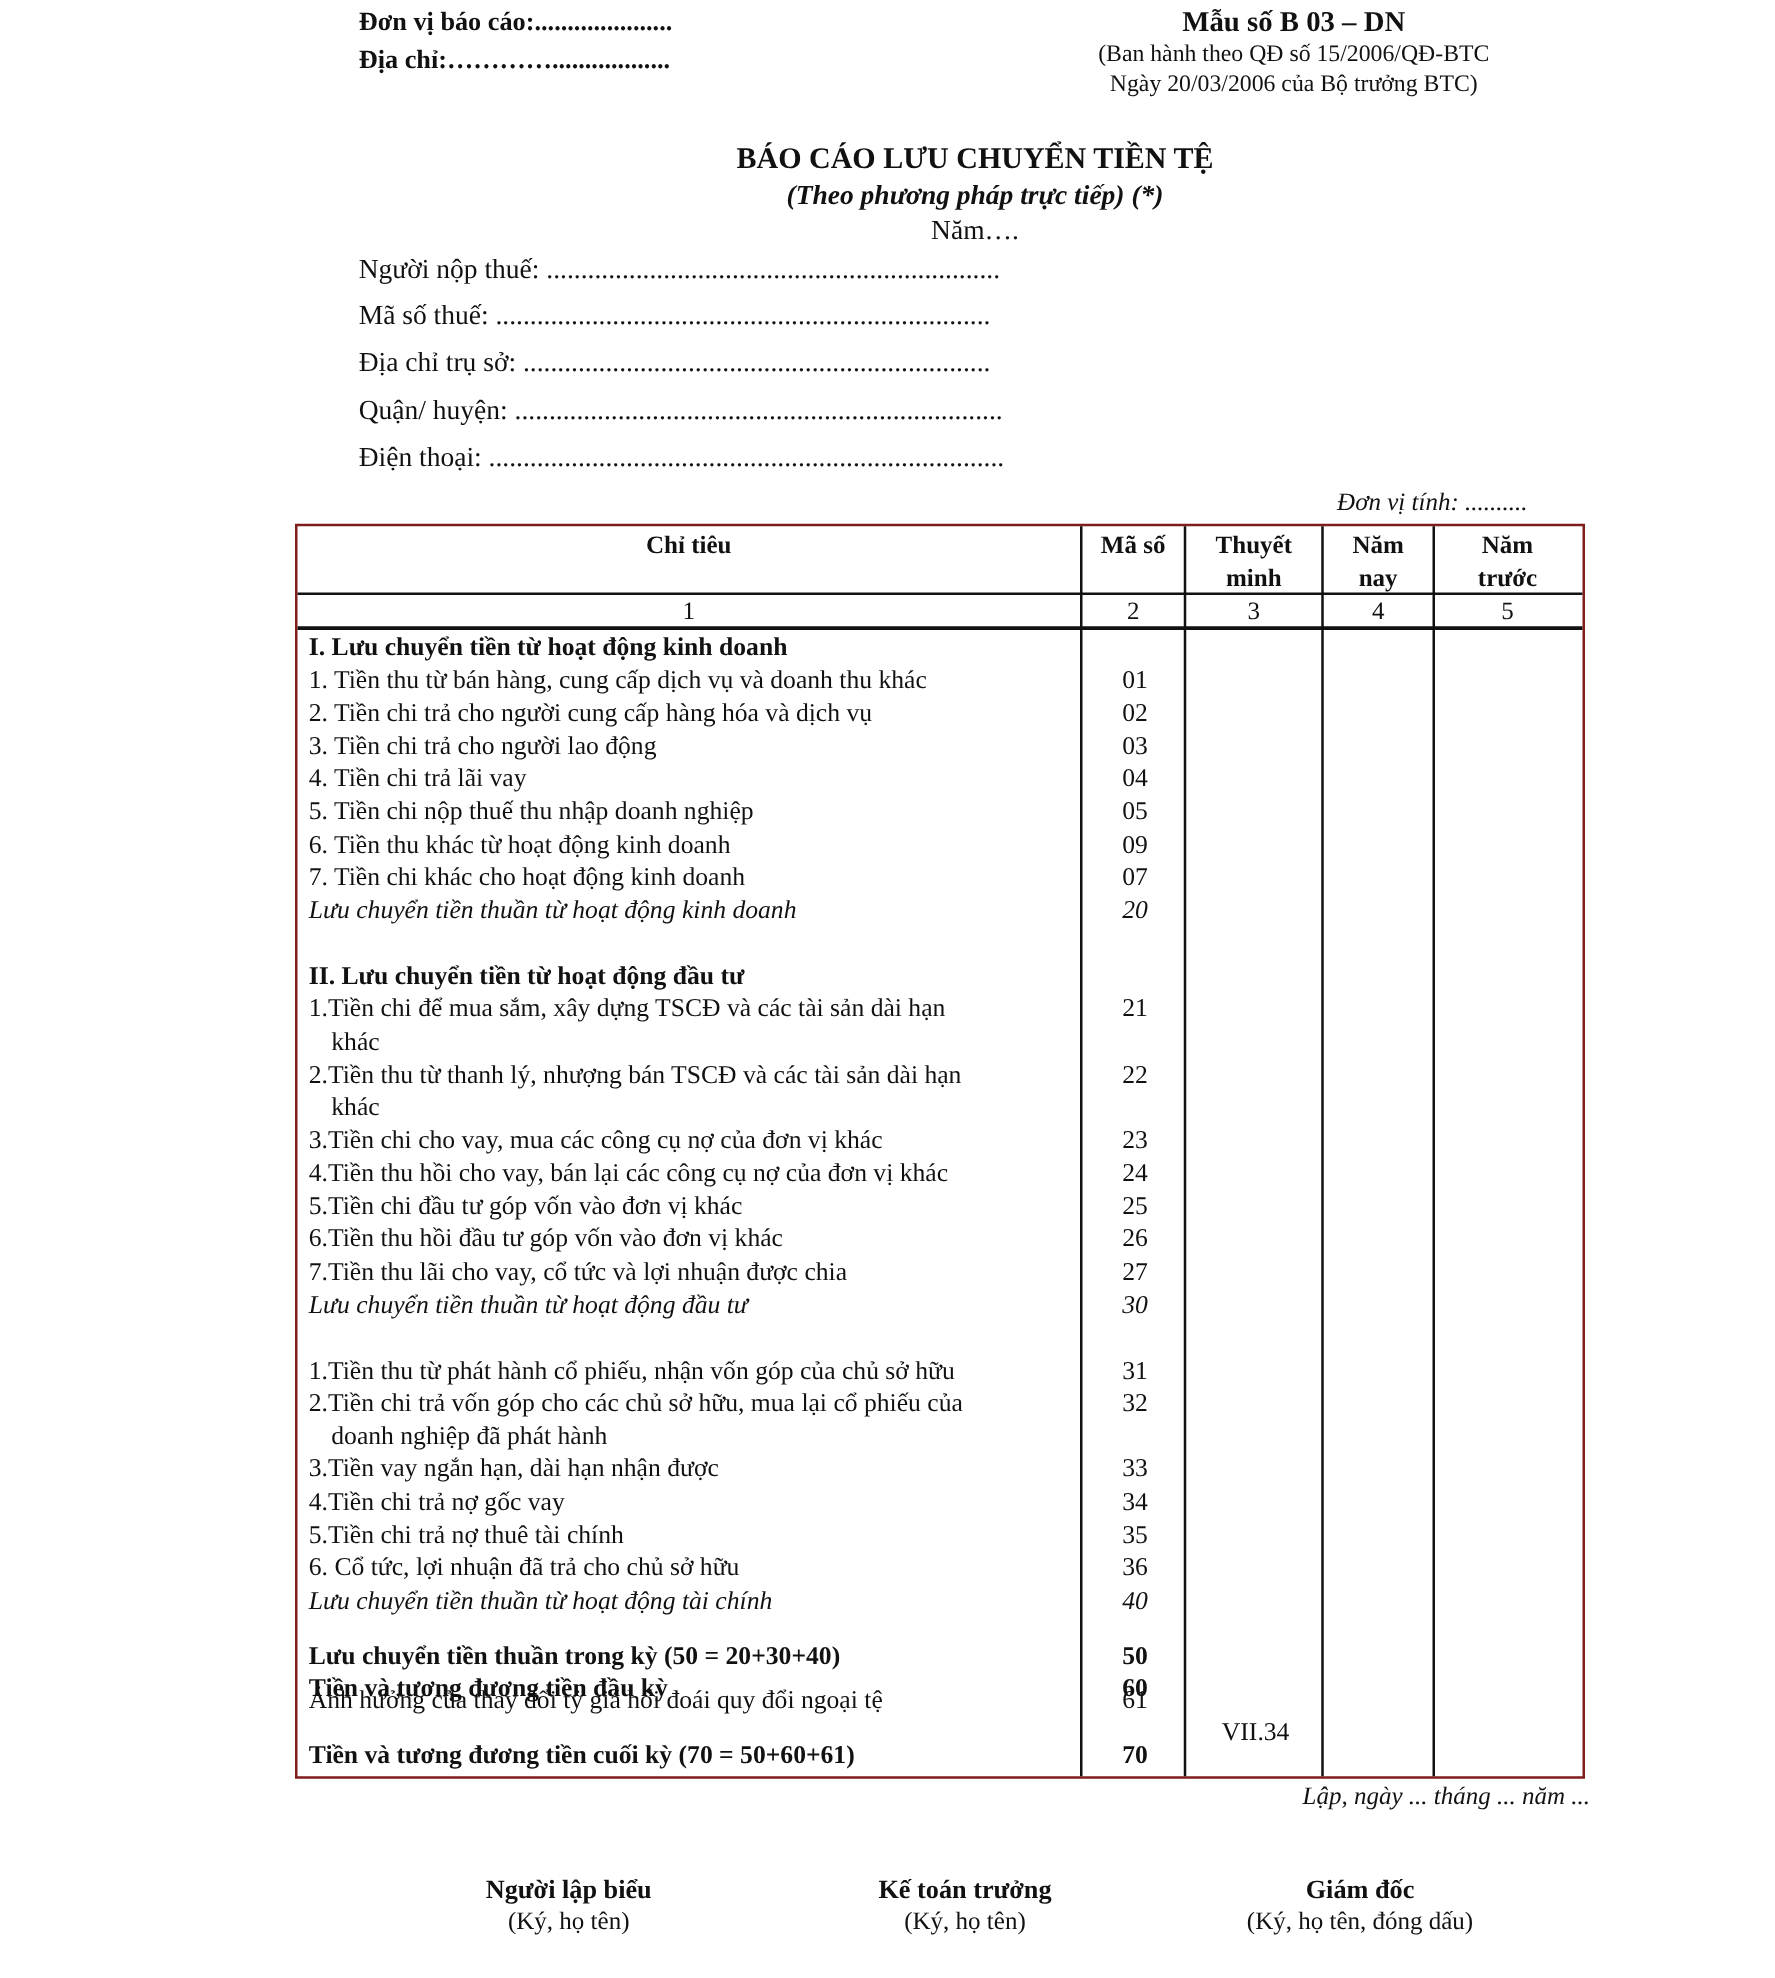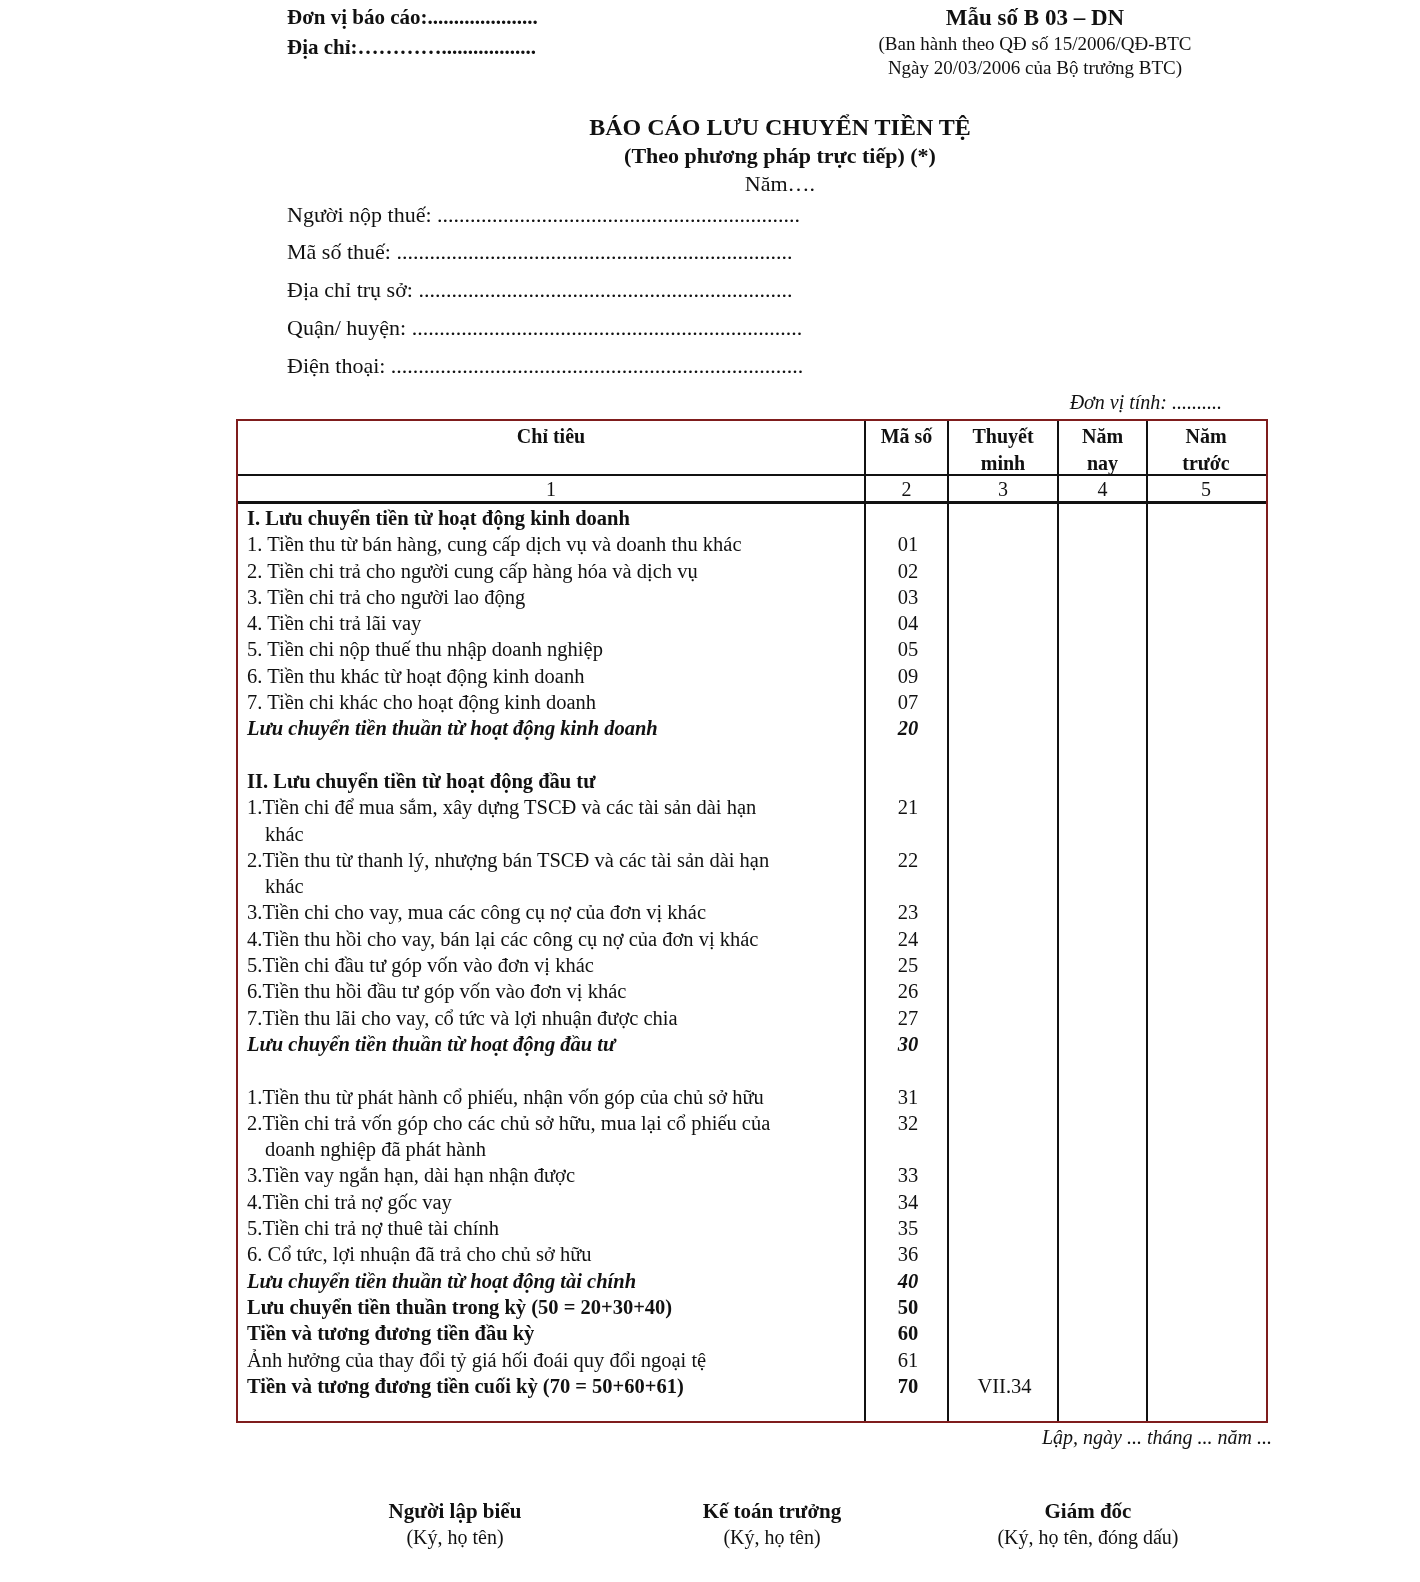--- a/index.html
+++ b/index.html
@@ -15,21 +15,21 @@
     #addr-line { left: 287px; top: 35px; font-size: 21px; font-weight: bold; }
 
     
     #form-block { left: 830px; top: 4px; width: 410px; text-align: center; }
     #form-no { font-size: 23px; font-weight: bold; line-height: 28px; }
     #issued-1, #issued-2 { font-size: 19px; line-height: 24px; }
 
     
     #title-block { left: 380px; top: 112px; width: 800px; text-align: center; }
     #title { font-size: 24px; font-weight: bold; line-height: 30px; }
-    #subtitle { font-size: 22px; font-weight: bold; line-height: 28px; }
+    #subtitle { font-size: 22px; font-weight: bold; font-style: italic; line-height: 28px; }
     #year { font-size: 22px; line-height: 28px; }
 
     
     .info-line { left: 287px; font-size: 22px; font-weight: normal; }
     #info-0 { top: 202px; }
     #info-1 { top: 239px; }
     #info-2 { top: 277px; }
     #info-3 { top: 315px; }
     #info-4 { top: 353px; }
 
@@ -52,22 +52,22 @@
 
     #body-rows { position: absolute; left: 0; right: 0; top: 84px; }
     .row { position: relative; height: 26.3px; font-size: 20.5px; line-height: 26.3px; padding-left: 44px; }
     .row.wrap { height: 52.6px; }
     .row .label { position: absolute; left: 9px; width: 610px; white-space: normal; }
     .row.wrap .label { text-align: justify; text-align-last: left; }
     .row.wrap .label .cont { display: block; padding-left: 18px; }
     .row .code { position: absolute; left: 629px; width: 82px; text-align: center; }
     .row .note { position: absolute; left: 712px; width: 109px; text-align: center; }
     .row.section .label { font-weight: bold; }
-    .row.subtotal .label, .row.subtotal .code { font-weight: bold; font-style: italic; }
-    .row.total .label, .row.total .code { font-weight: bold; }
+    .row.subtotal .label, .row.subtotal .code { font-weight: normal; font-style: italic; }
+    .row.total .label, .row.total .code { font-weight: bold; margin-top: 18px; }
     .row.spacer { height: 26.3px; }
 
     #signed-date { right: 148px; top: 1426px; font-size: 20px; font-style: italic; }
 
     .sig { position: absolute; top: 1498px; text-align: center; }
     .sig .role { font-size: 21px; font-weight: bold; line-height: 26px; }
     .sig .hint { font-size: 20px; line-height: 26px; }
     #sig-0 { left: 355px; width: 200px; }
     #sig-1 { left: 672px; width: 200px; }
     #sig-2 { left: 968px; width: 240px; }

